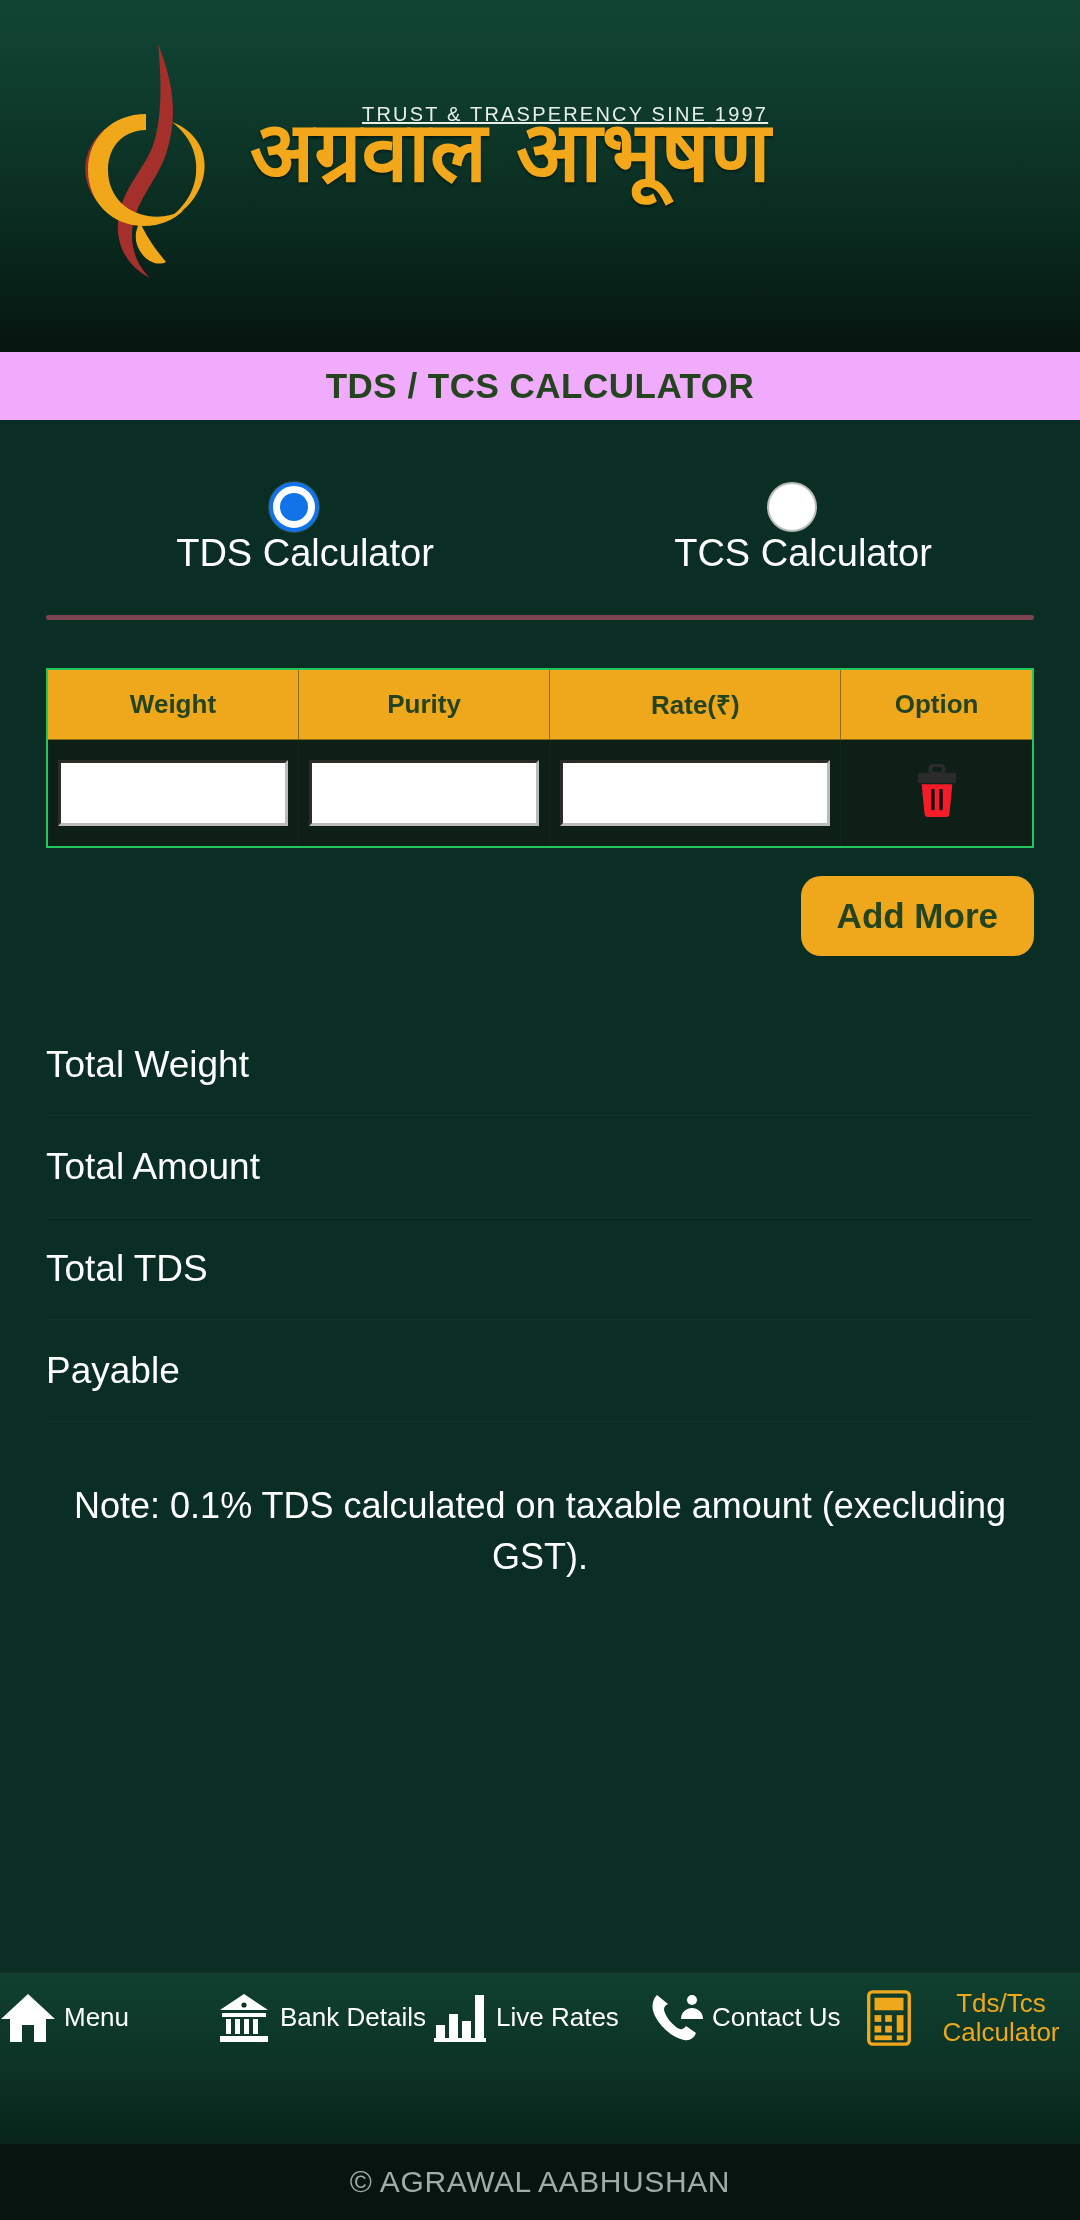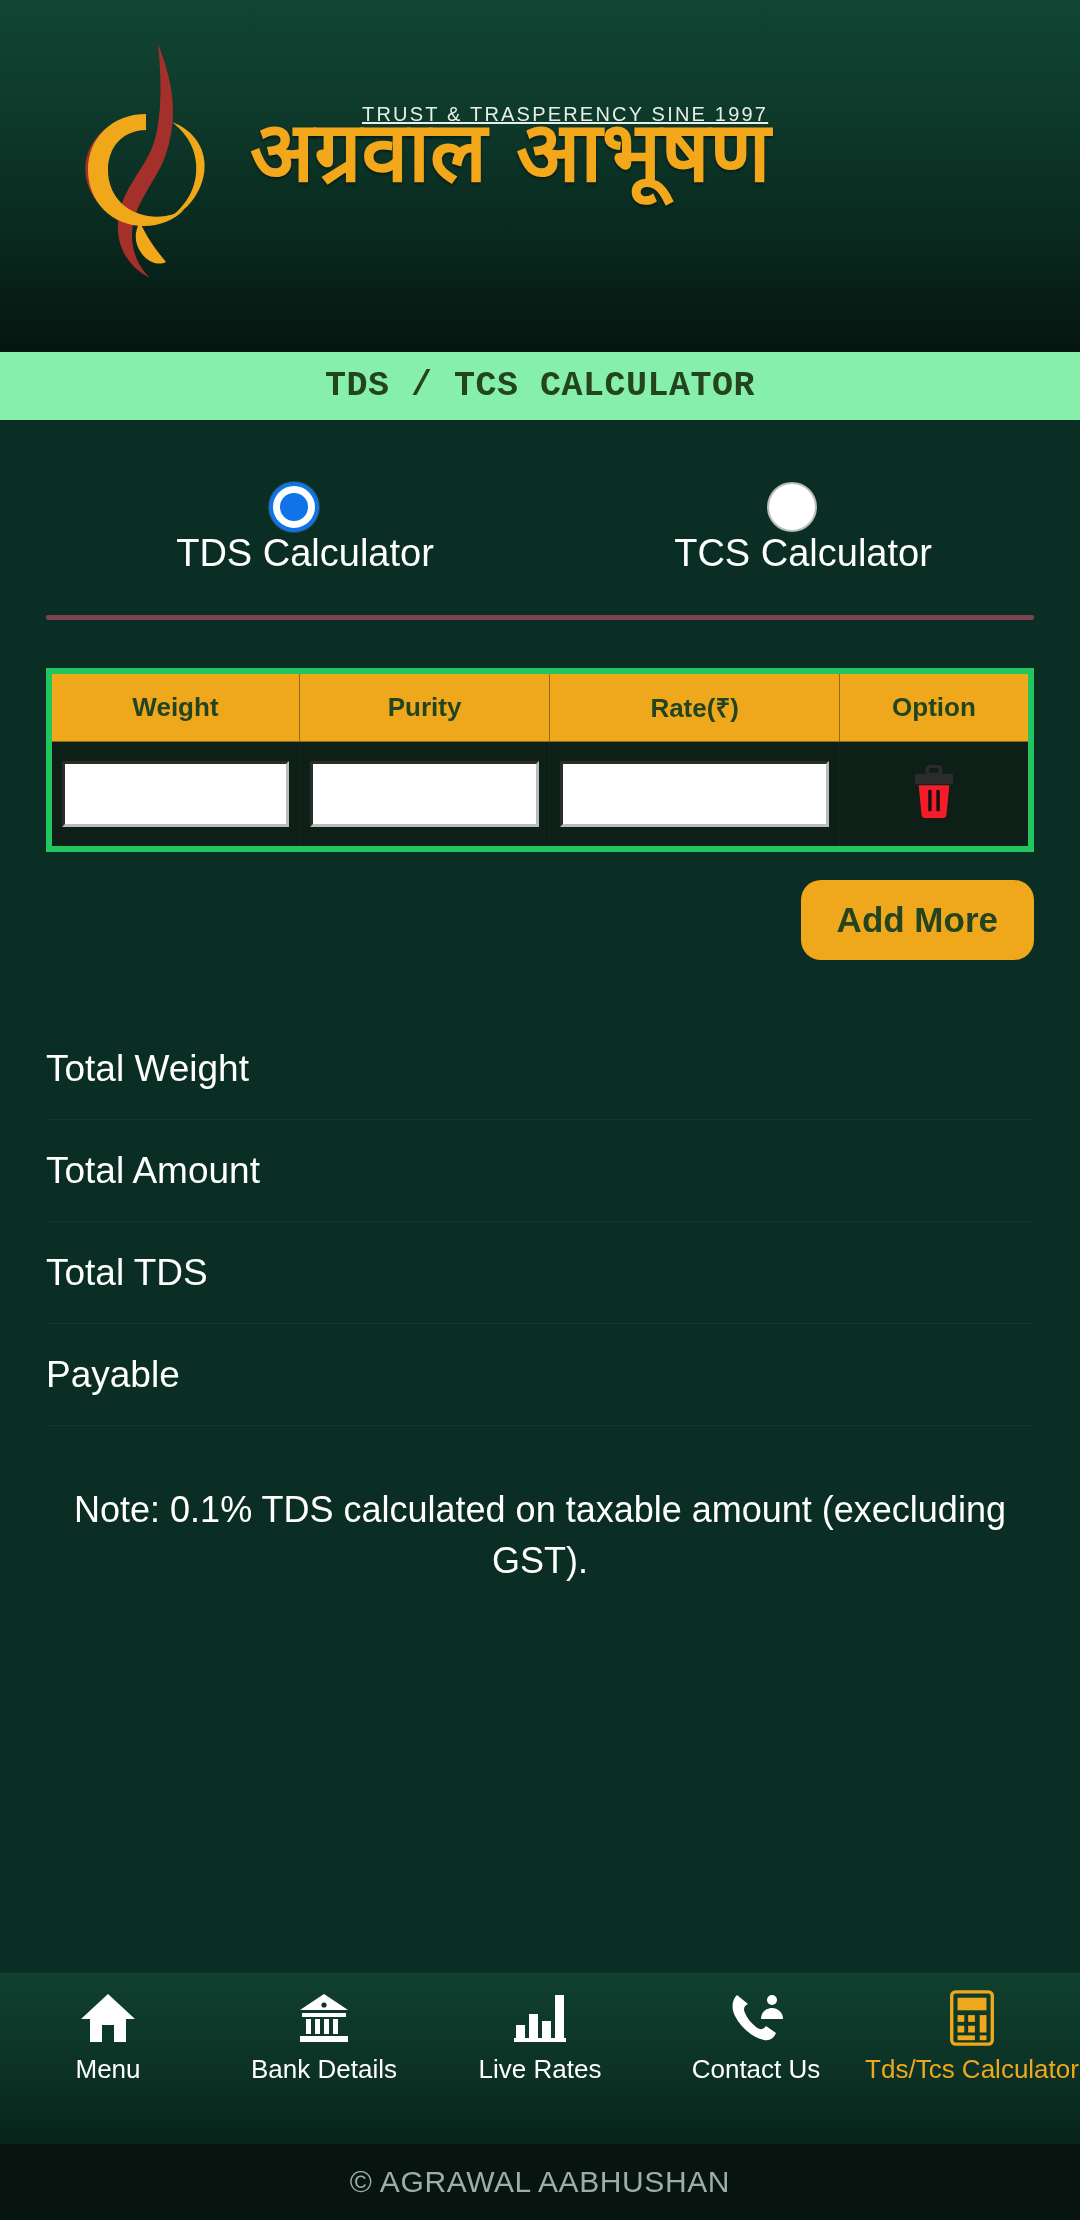--- a/index.html
+++ b/index.html
@@ -72,26 +72,25 @@
     color: #f2a81a;
     white-space: nowrap;
     font-weight: 600;
     text-shadow: 0 2px 3px rgba(0,0,0,.45);
   }
 
   
   .title-bar {
     width: 100%;
     height: 68px;
-    background: #86efac;
+    background: #f0abfc;
     display: flex;
     align-items: center;
     justify-content: center;
     flex: none;
-    font-family: Liberation Mono, monospace;
   }
   .title-bar-text {
     font-size: 35px;
     font-weight: bold;
     color: #23441f;
     letter-spacing: .5px;
   }
 
   
   .content {
@@ -154,21 +153,21 @@
     height: 5px;
     width: 100%;
     background: #7c4351;
     border-radius: 2px;
   }
 
   
   .calc-table {
     margin-top: 48px;
     width: 100%;
-    border: 6px solid #22c55e;
+    border: 2px solid #22c55e;
     border-collapse: collapse;
     table-layout: fixed;
   }
   .calc-table th {
     background: #efa81c;
     color: #23441f;
     font-size: 26px;
     font-weight: bold;
     height: 70px;
     border: 1px solid #8d6a18;
@@ -270,21 +269,21 @@
     background: linear-gradient(180deg, #10402f 0%, #0c3325 55%, #07241a 100%);
     display: flex;
     align-items: flex-start;
     justify-content: space-around;
     padding-top: 16px;
     flex: none;
     border-top: 1px solid rgba(255,255,255,.05);
   }
   .nav-item {
     display: flex;
-    flex-direction: column;
+    flex-direction: row;
     align-items: center;
     justify-content: flex-start;
     width: 20%;
     cursor: pointer;
     gap: 8px;
   }
   .nav-icon { height: 58px; display: flex; align-items: center; justify-content: center; }
   .nav-label {
     font-size: 26px;
     color: #ffffff;

